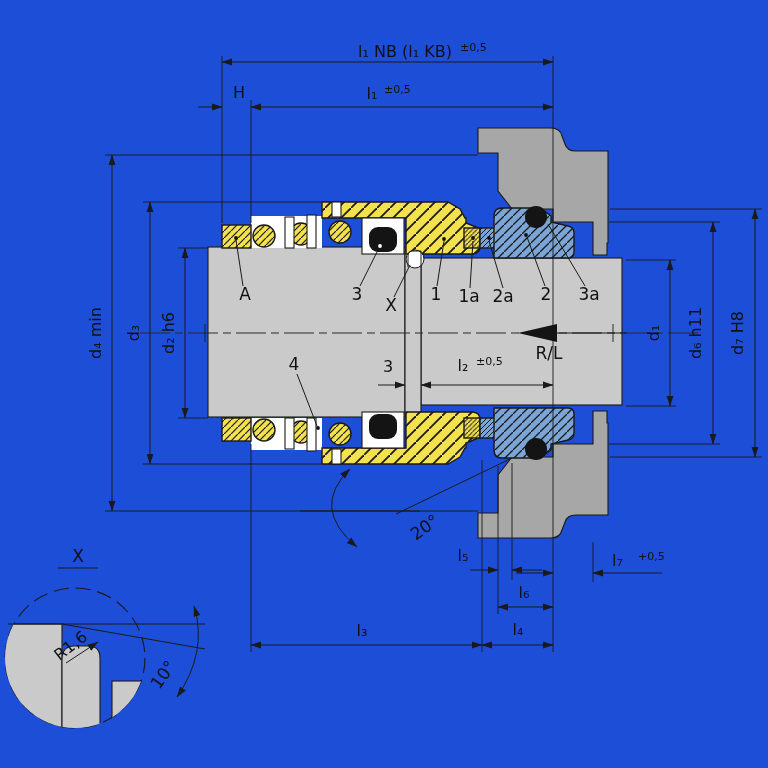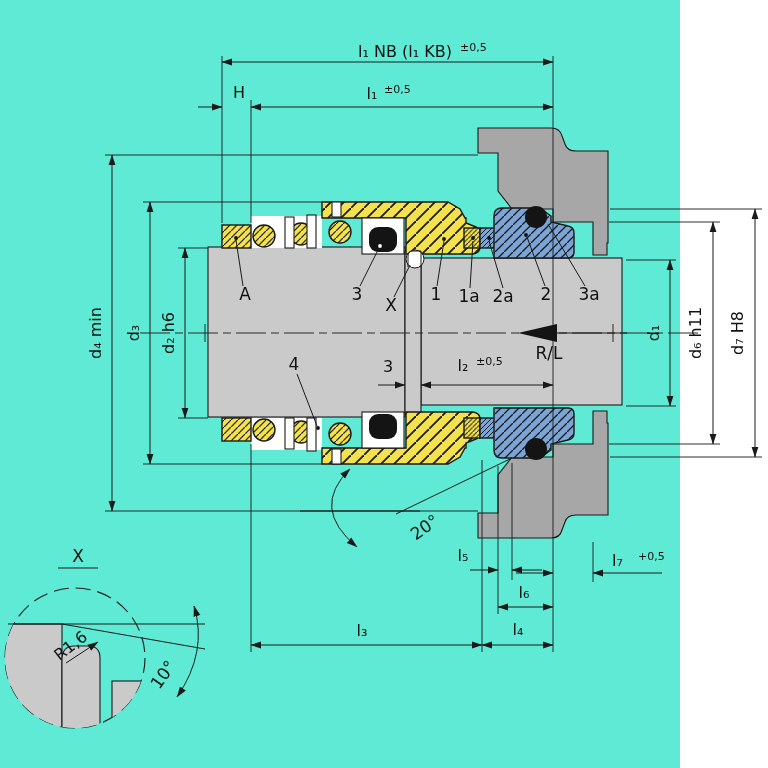--- a/index.html
+++ b/index.html
@@ -1,16 +1,16 @@
 <!DOCTYPE html>
 <html><head>
 <meta charset="utf-8">
 <style>
   html,body{margin:0;padding:0;background:#fff;}
-  .stage{width:680px;height:768px;position:relative;background:#5eead4;}
+  .stage{width:768px;height:768px;position:relative;background:#1d4ed8;}
   svg{display:block;}
   .dimline{stroke:#1a1a1a;stroke-width:1;fill:none;}
   .extline{stroke:#1a1a1a;stroke-width:0.9;fill:none;}
   .leader{stroke:#1a1a1a;stroke-width:1;fill:none;}
   .outline{stroke:#1a1a1a;stroke-width:1.4;}
   .thin{stroke:#1a1a1a;stroke-width:1.1;}
   .centerline{stroke:#2a2a2a;stroke-width:1;stroke-dasharray:30 5 8 5;}
   .lbl{font-family:"DejaVu Sans",sans-serif;font-size:16px;fill:#111;}
   .lbl-sm{font-family:"DejaVu Sans",sans-serif;font-size:11px;fill:#111;}
   .lbl-part{font-family:"DejaVu Sans",sans-serif;font-size:17px;fill:#111;}

